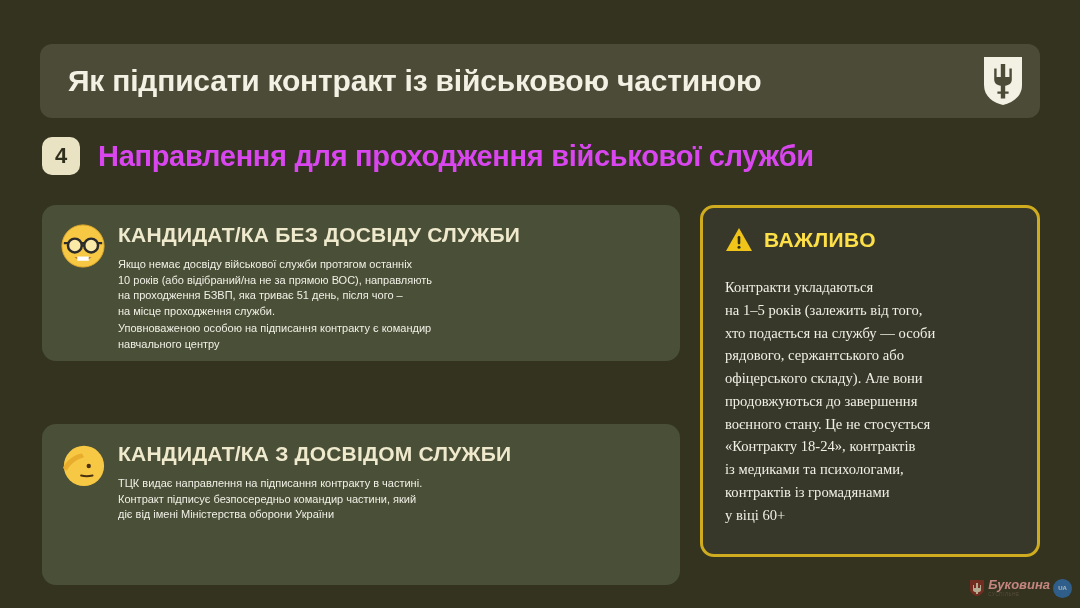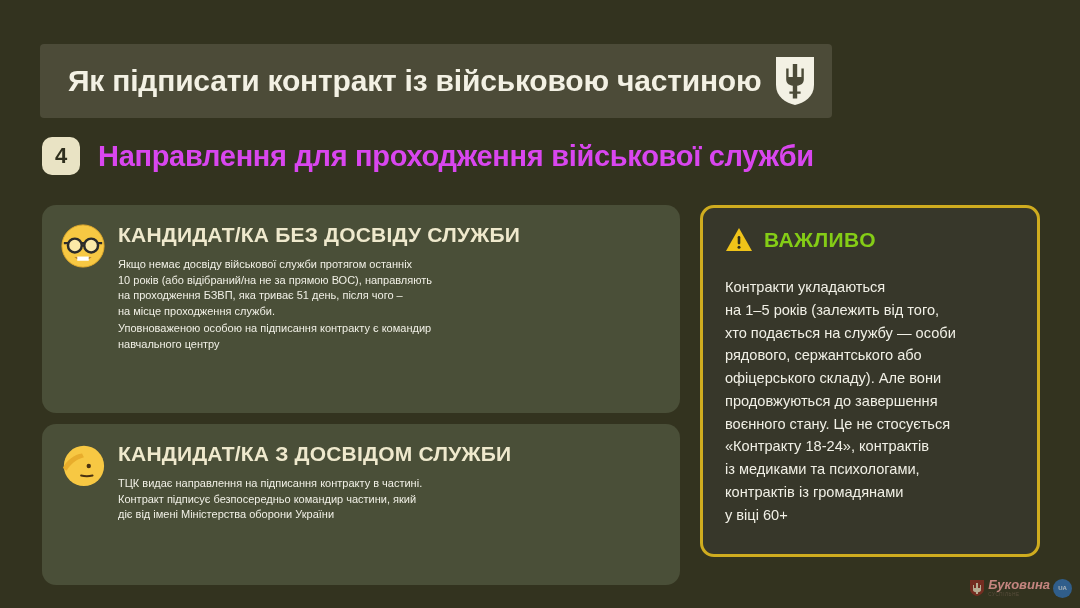--- a/index.html
+++ b/index.html
@@ -13,24 +13,24 @@
     font-family: "Liberation Sans", sans-serif;
     overflow: hidden;
     position: relative;
   }
 
   
   .title-bar {
     position: absolute;
     left: 40px;
     top: 44px;
-    width: 792px;
+    width: 1000px;
     height: 74px;
     background: #4c4b38;
-    border-radius: 4px;
+    border-radius: 12px;
     display: flex;
     align-items: center;
     box-sizing: border-box;
     padding: 0 16px 0 28px;
   }
   .title-text {
     color: #f3f1e4;
     font-size: 30px;
     font-weight: bold;
     letter-spacing: -0.2px;
@@ -81,21 +81,21 @@
     position: absolute;
     left: 42px;
     width: 638px;
     background: #4a4f38;
     border-radius: 14px;
     box-sizing: border-box;
     padding: 16px 22px 18px 18px;
     display: flex;
     align-items: flex-start;
   }
-  #card-no-exp { top: 205px; height: 208px; }
+  #card-no-exp { top: 205px; height: 156px; }
   #card-exp    { top: 424px; height: 161px; }
 
   .card-emoji {
     flex: 0 0 auto;
     width: 46px;
     height: 46px;
     margin-right: 12px;
     margin-top: 2px;
   }
   .card-body {
@@ -136,31 +136,32 @@
     align-items: center;
     margin-bottom: 22px;
   }
   .warn-tri {
     width: 28px;
     height: 28px;
     flex: 0 0 auto;
     margin-right: 11px;
   }
   .warn-title {
-    color: #84cc16;
+    color: #fde047;
     font-size: 21px;
     font-weight: bold;
     letter-spacing: 0.4px;
   }
   .warn-para {
     color: #f1f0e6;
     font-size: 14.6px;
     line-height: 1.56;
     margin: 0;
     white-space: pre-line;
+    font-family: Liberation Serif, serif;
   }
 
   
   .watermark {
     position: absolute;
     right: 8px;
     bottom: 8px;
     height: 24px;
     display: flex;
     align-items: center;

